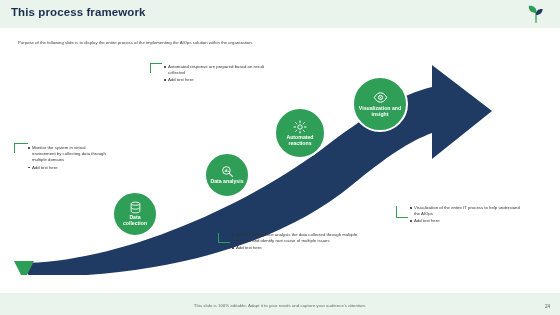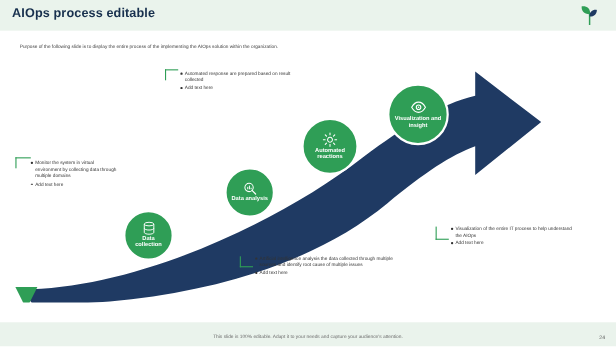--- a/index.html
+++ b/index.html
@@ -161,21 +161,21 @@
     color: #5a5a5a;
   }
 </style>
 </head>
 <body>
 
 <div class="slide">
 
   <div class="header-band"></div>
   <div class="header-rule"></div>
-  <div class="header-title">AIOps process editable</div>
+  <div class="header-title">This process framework</div>
   <svg class="header-logo" viewBox="0 0 40 40">
     <path d="M20 36 L20 16" stroke="#2f9e56" stroke-width="2.4" fill="none"></path>
     <path d="M20 18 C10 18 6 12 7 5 C15 4 21 8 21 17 Z" fill="#2f9e56"></path>
     <path d="M20 22 C28 22 32 17 32 11 C25 10 20 14 20 21 Z" fill="#1f3a63"></path>
   </svg>
 
   <div class="purpose">Purpose of the following slide is to display the entire process of the implementing the AIOps  solution within the organization.</div>
 
   <div class="arrow-wrap">
     <svg width="560" height="220" viewBox="0 0 560 220">

